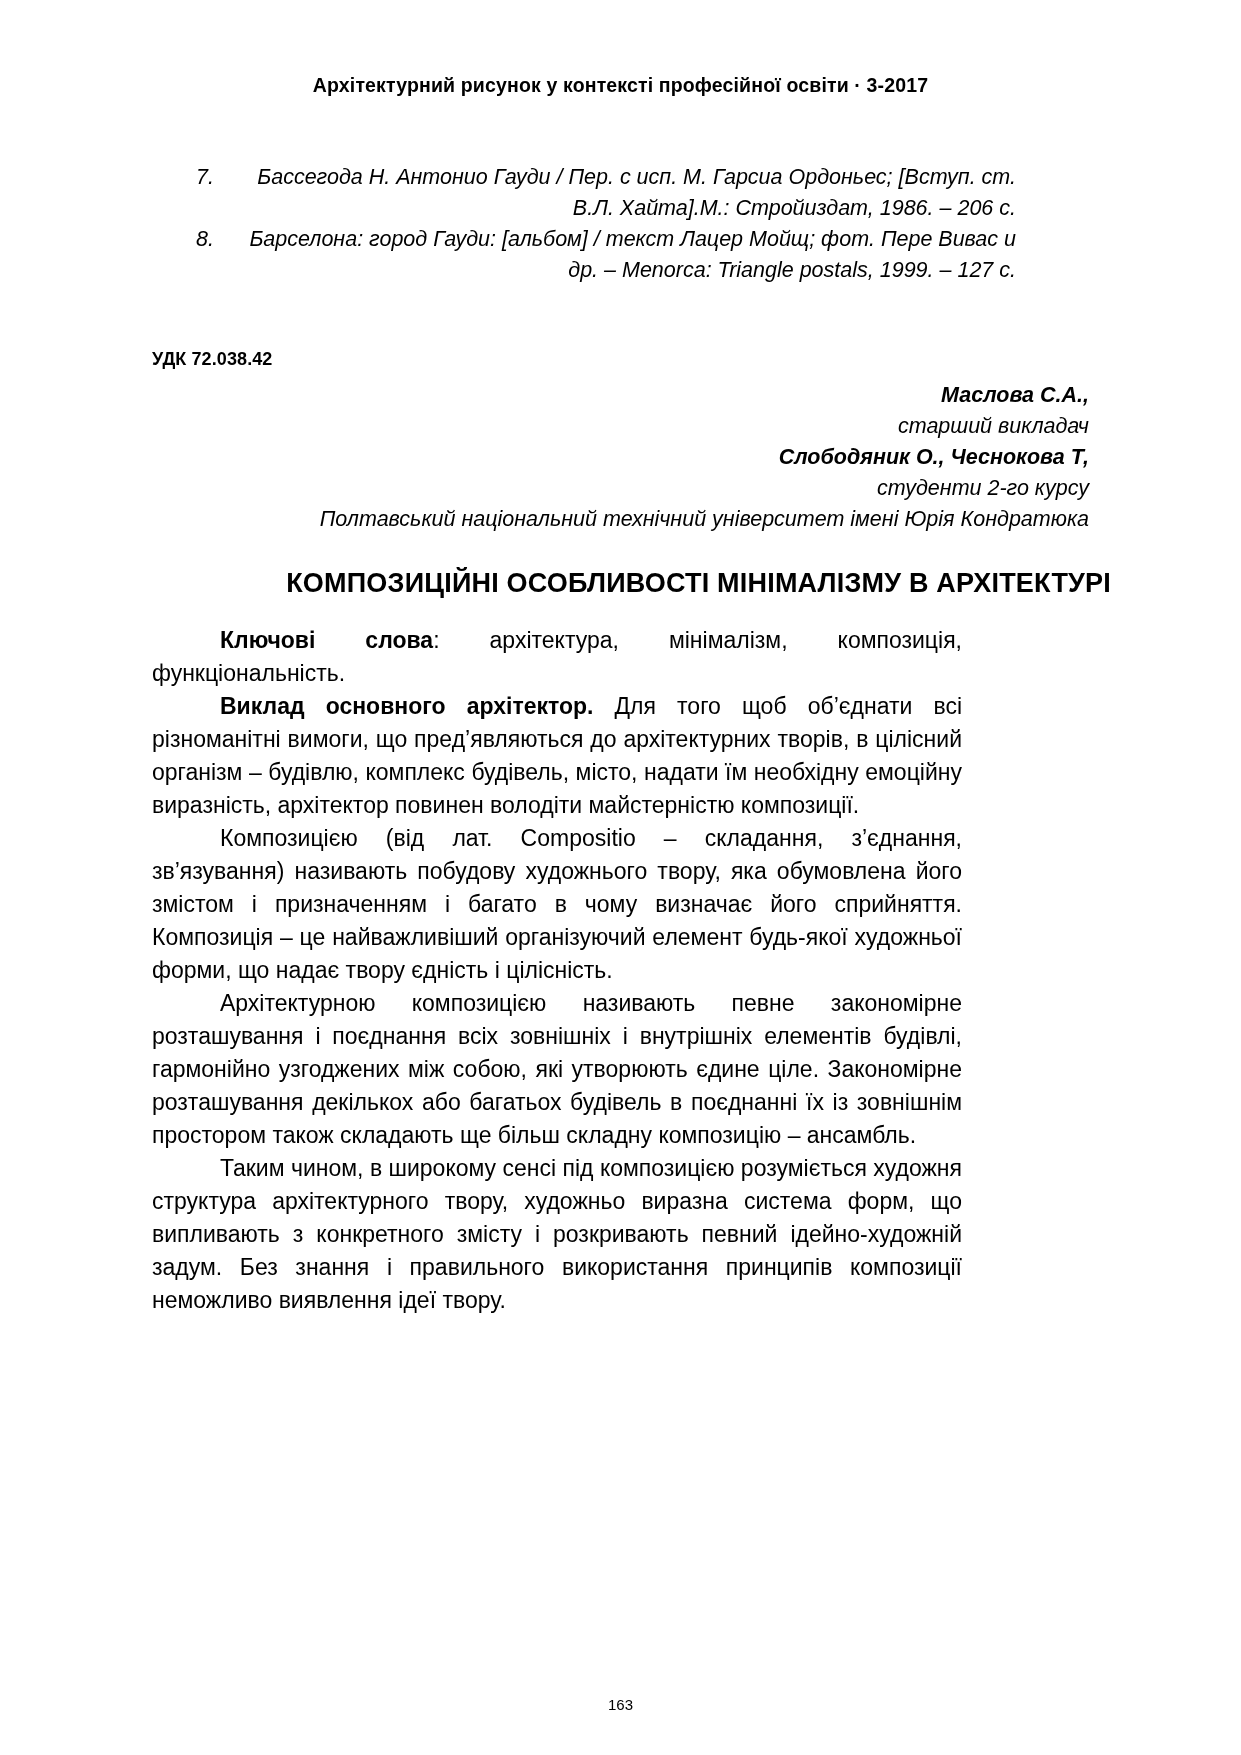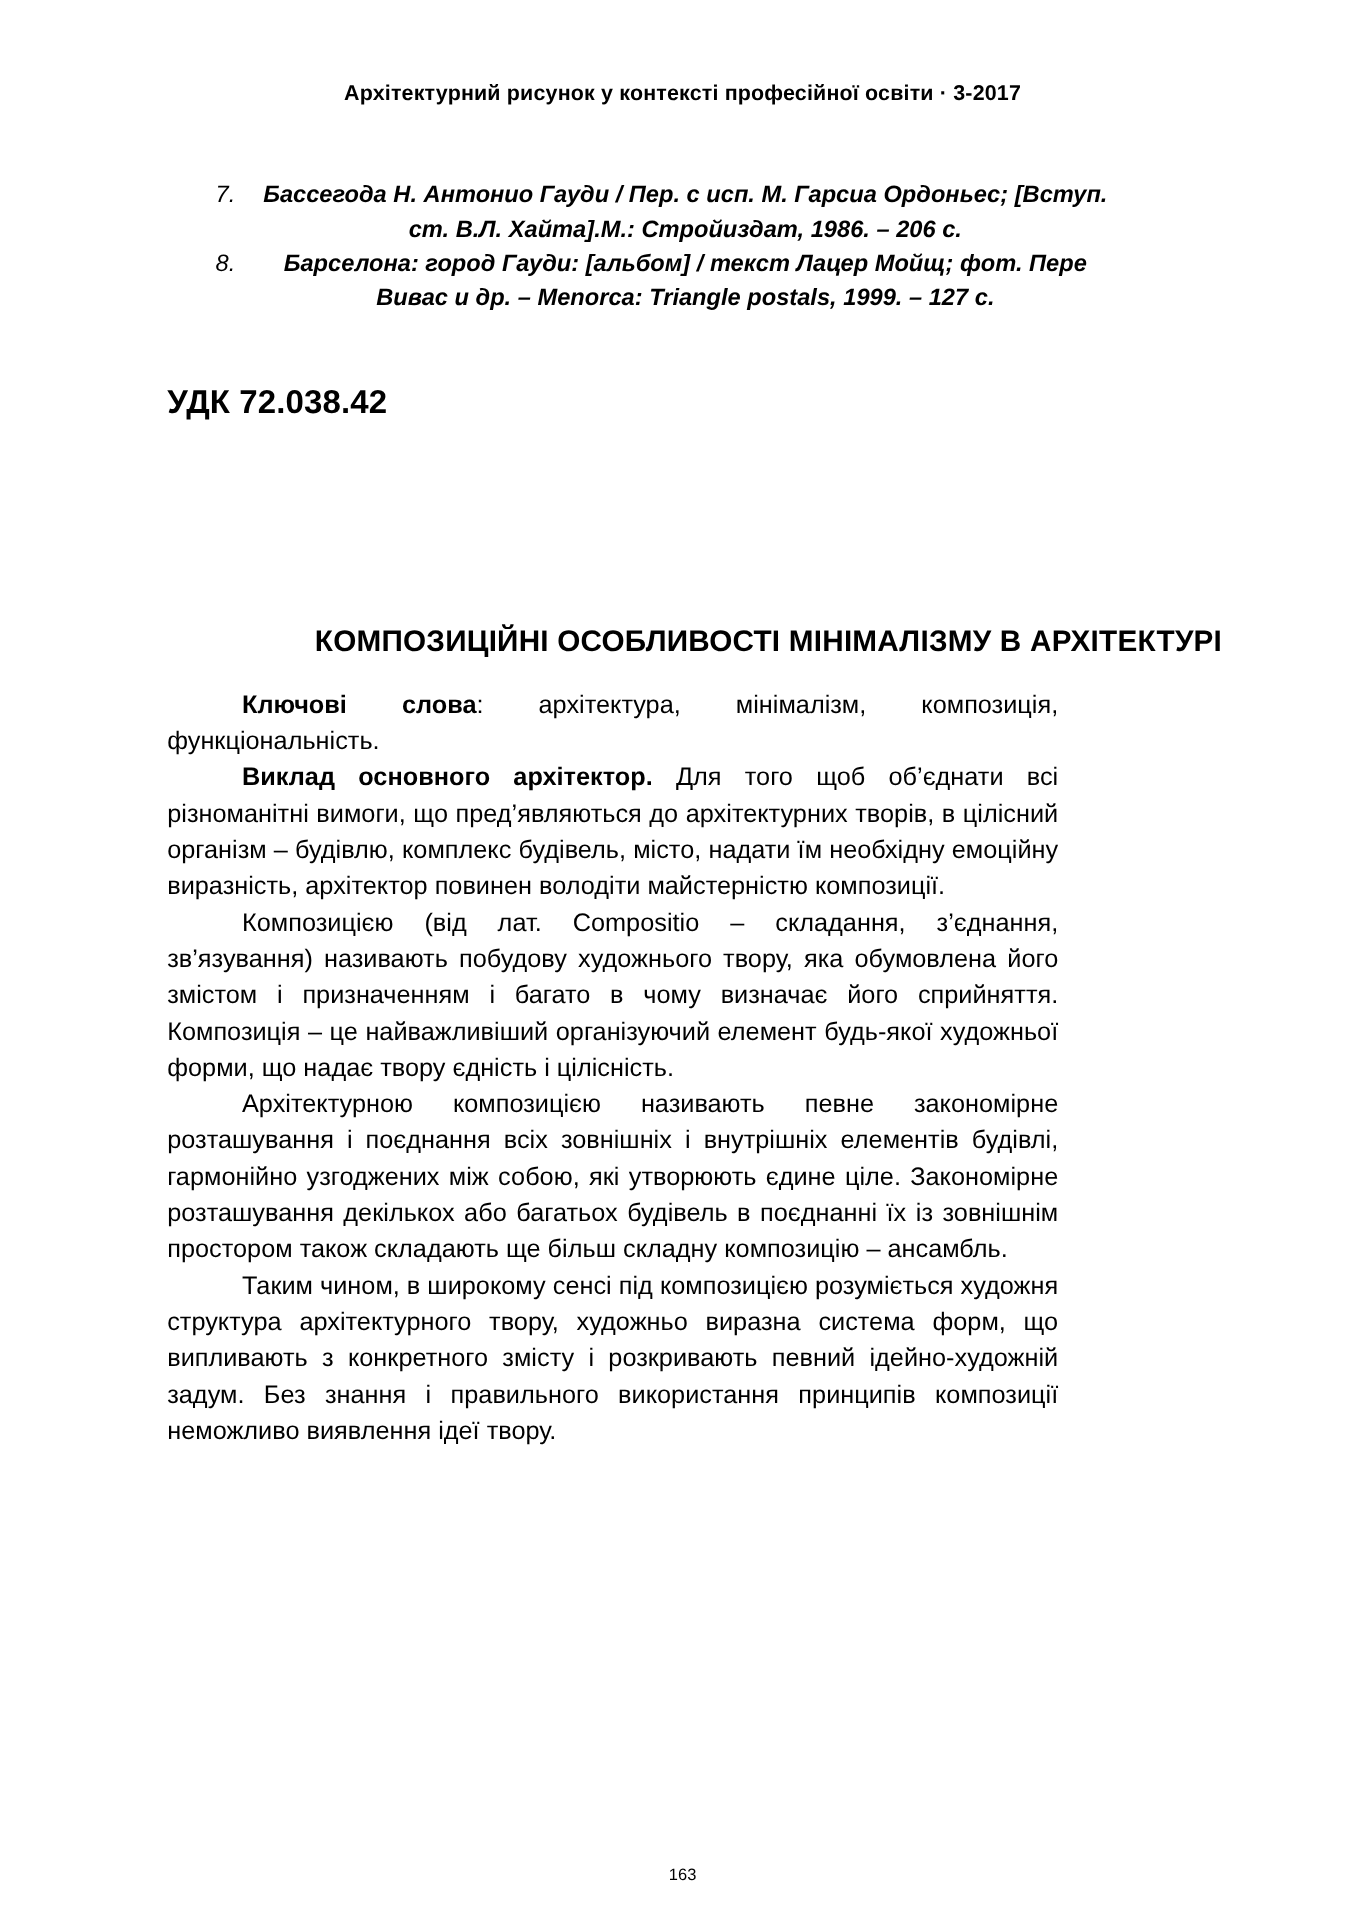--- a/index.html
+++ b/index.html
@@ -52,30 +52,29 @@
     line-height: 1.42;
     margin-bottom: 1px;
   }
   .ref-num {
     width: 34px;
     flex: 0 0 34px;
     font-style: italic;
   }
   .ref-text {
     flex: 1 1 auto;
-    text-align: center;
-    font-weight: bold;
+    text-align: right;
   }
 
   
   .udk {
     position: absolute;
     left: 152px;
     top: 333px;
-    font-size: 30px;
+    font-size: 18px;
     font-weight: bold;
     letter-spacing: 0.1px;
   }
 
   
   .author-block {
     position: absolute;
     right: 152px;
     top: 364px;
     text-align: right;
@@ -152,20 +151,27 @@
       <span class="ref-text">Бассегода Н. Антонио Гауди / Пер. с исп. М. Гарсиа Ордоньес; [Вступ. ст. В.Л. Хайта].М.: Стройиздат, 1986. – 206 с.</span>
     </div>
     <div class="ref-item">
       <span class="ref-num">8.</span>
       <span class="ref-text">Барселона: город Гауди: [альбом] / текст Лацер Мойщ; фот. Пере Вивас и др. – Menorca: Triangle postals, 1999. – 127 с.</span>
     </div>
   </div>
 
   <div class="udk">УДК 72.038.42</div>
 
+  <div class="author-block">
+    <div class="strong">Маслова С.А.,</div>
+    <div>старший викладач</div>
+    <div class="strong">Слободяник О., Чеснокова Т,</div>
+    <div>студенти 2-го курсу</div>
+    <div>Полтавський національний технічний університет імені Юрія Кондратюка</div>
+  </div>
 
   <h1 class="article-title">КОМПОЗИЦІЙНІ ОСОБЛИВОСТІ МІНІМАЛІЗМУ В АРХІТЕКТУРІ</h1>
 
   <div class="body-text">
 
 
     <p><b class="kw-spaced">Ключові слова</b><span>: архітектура, мінімалізм, композиція, функціональність.</span></p>
 
     <p><b>Виклад основного архітектор.</b><span> Для того щоб об’єднати всі різноманітні вимоги, що пред’являються до архітектурних творів, в цілісний організм – будівлю, комплекс будівель, місто, надати їм необхідну емоційну виразність, архітектор повинен володіти майстерністю композиції.</span></p>
 

